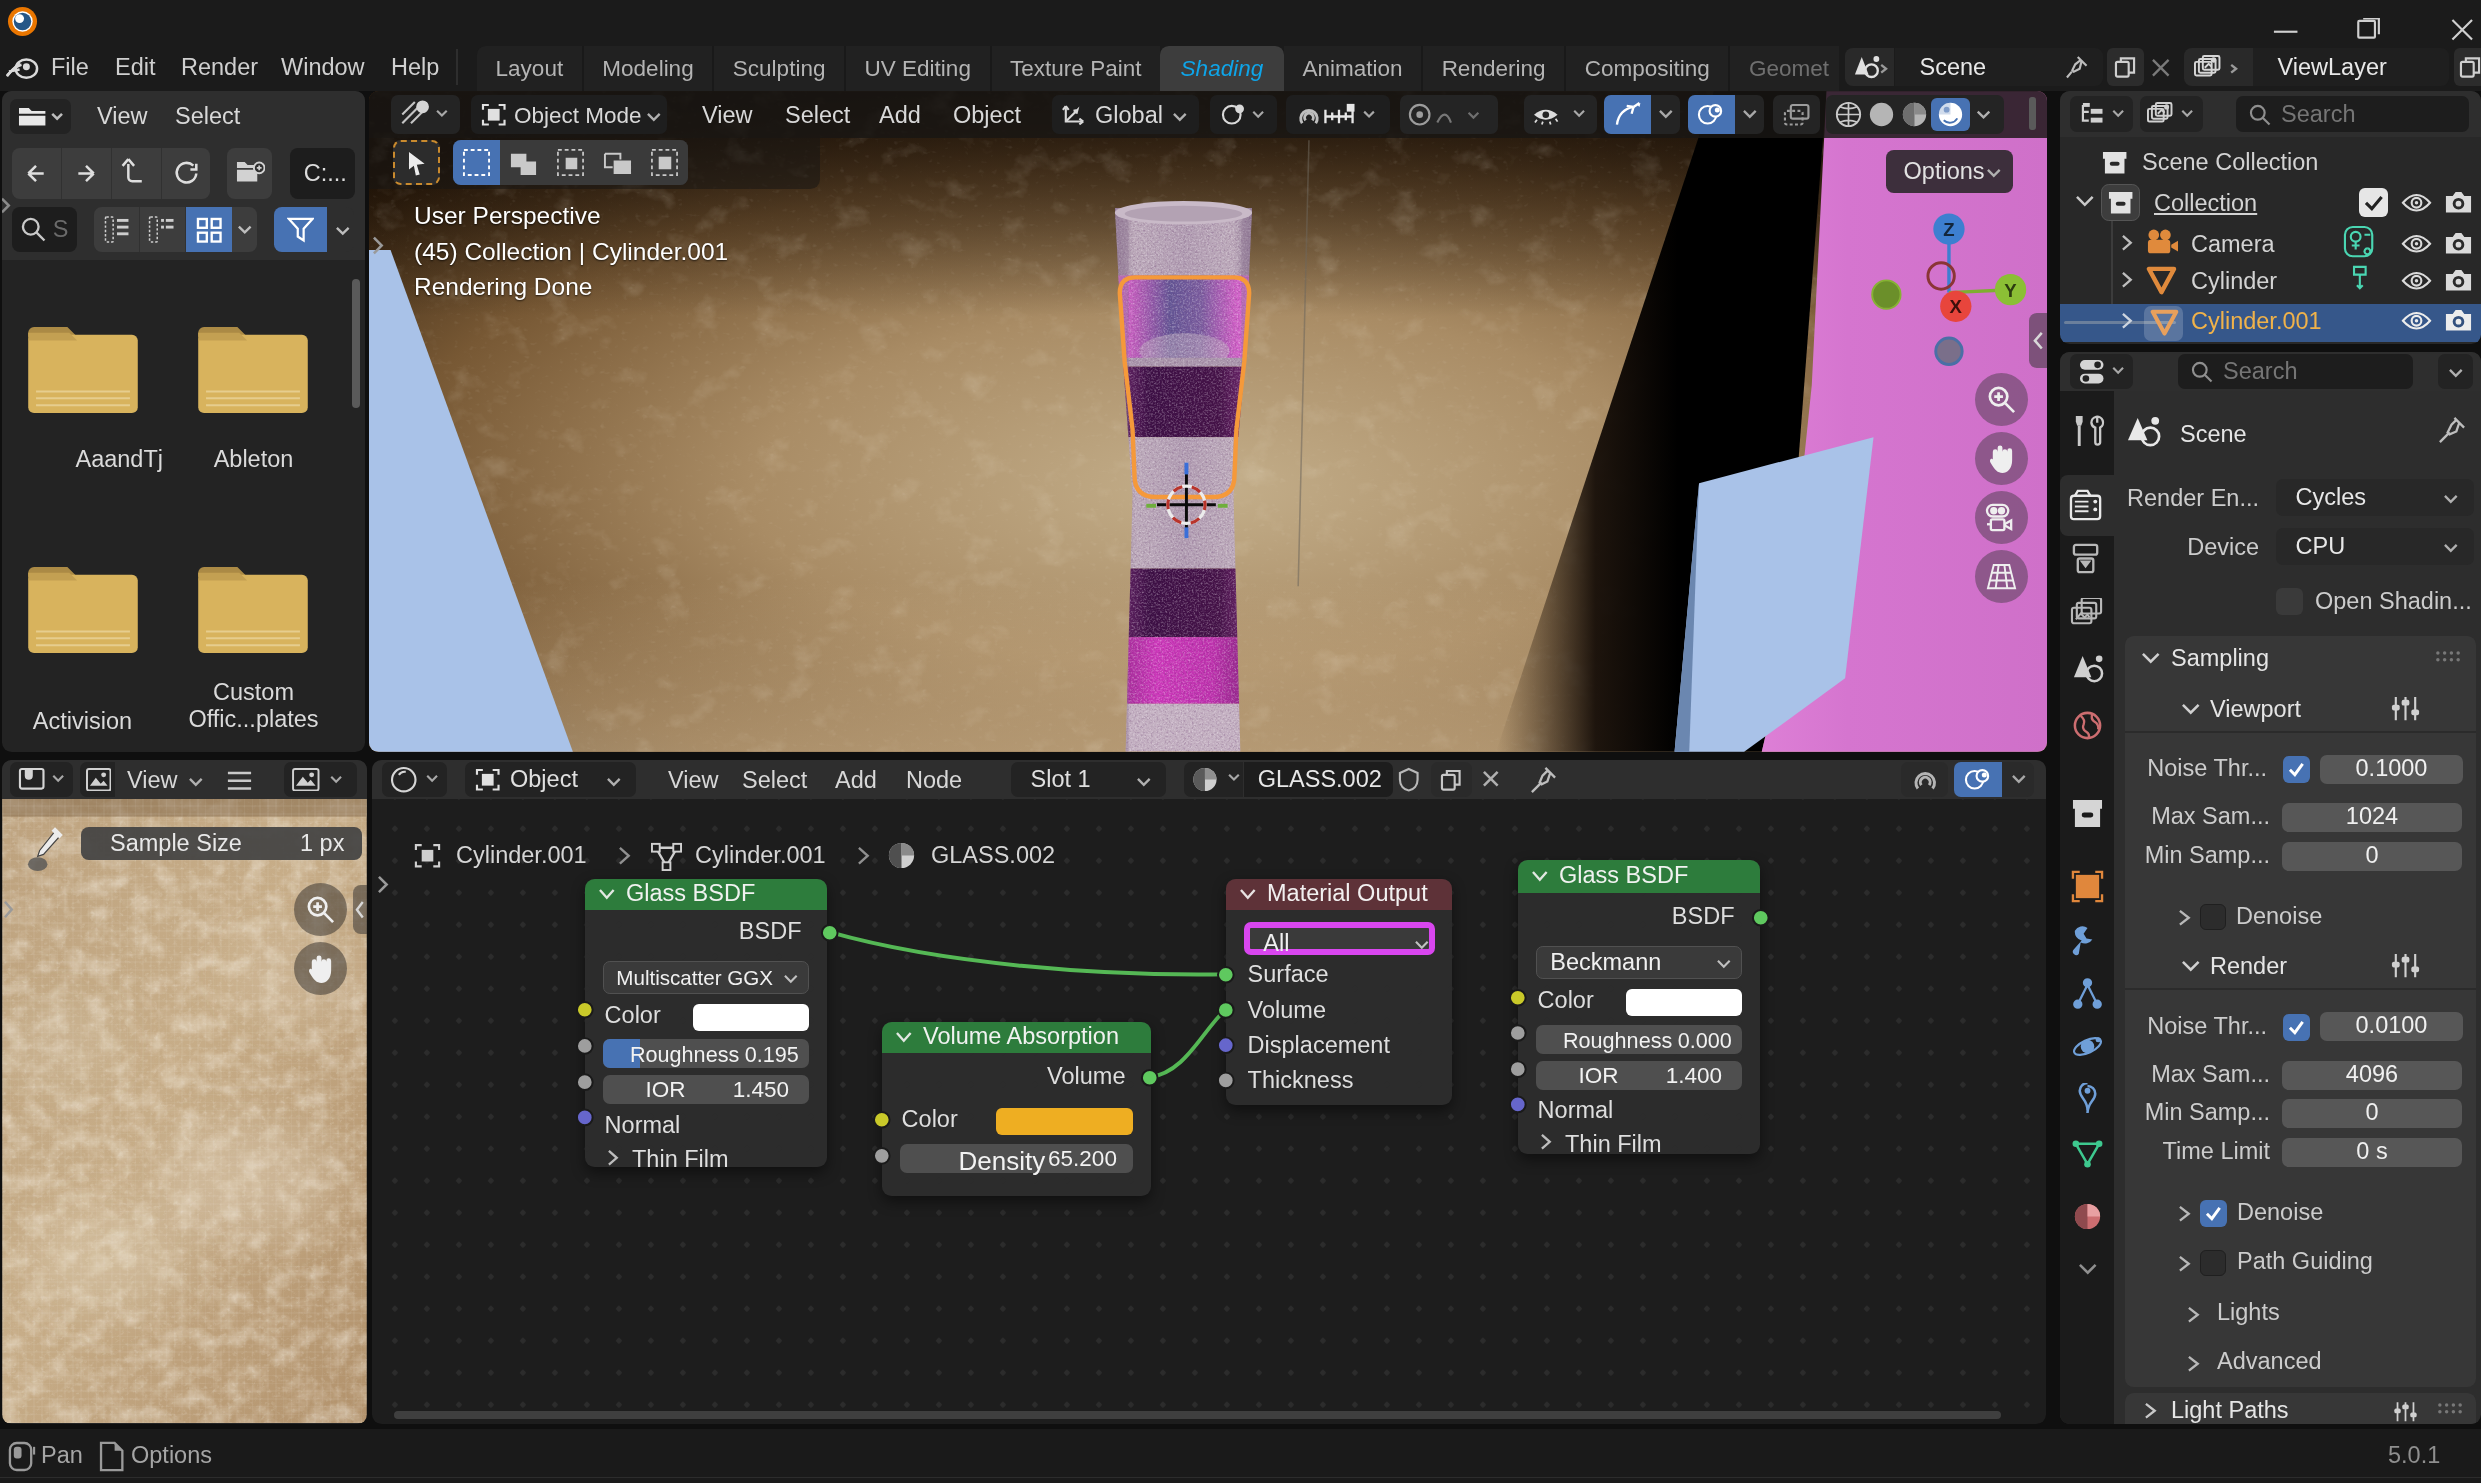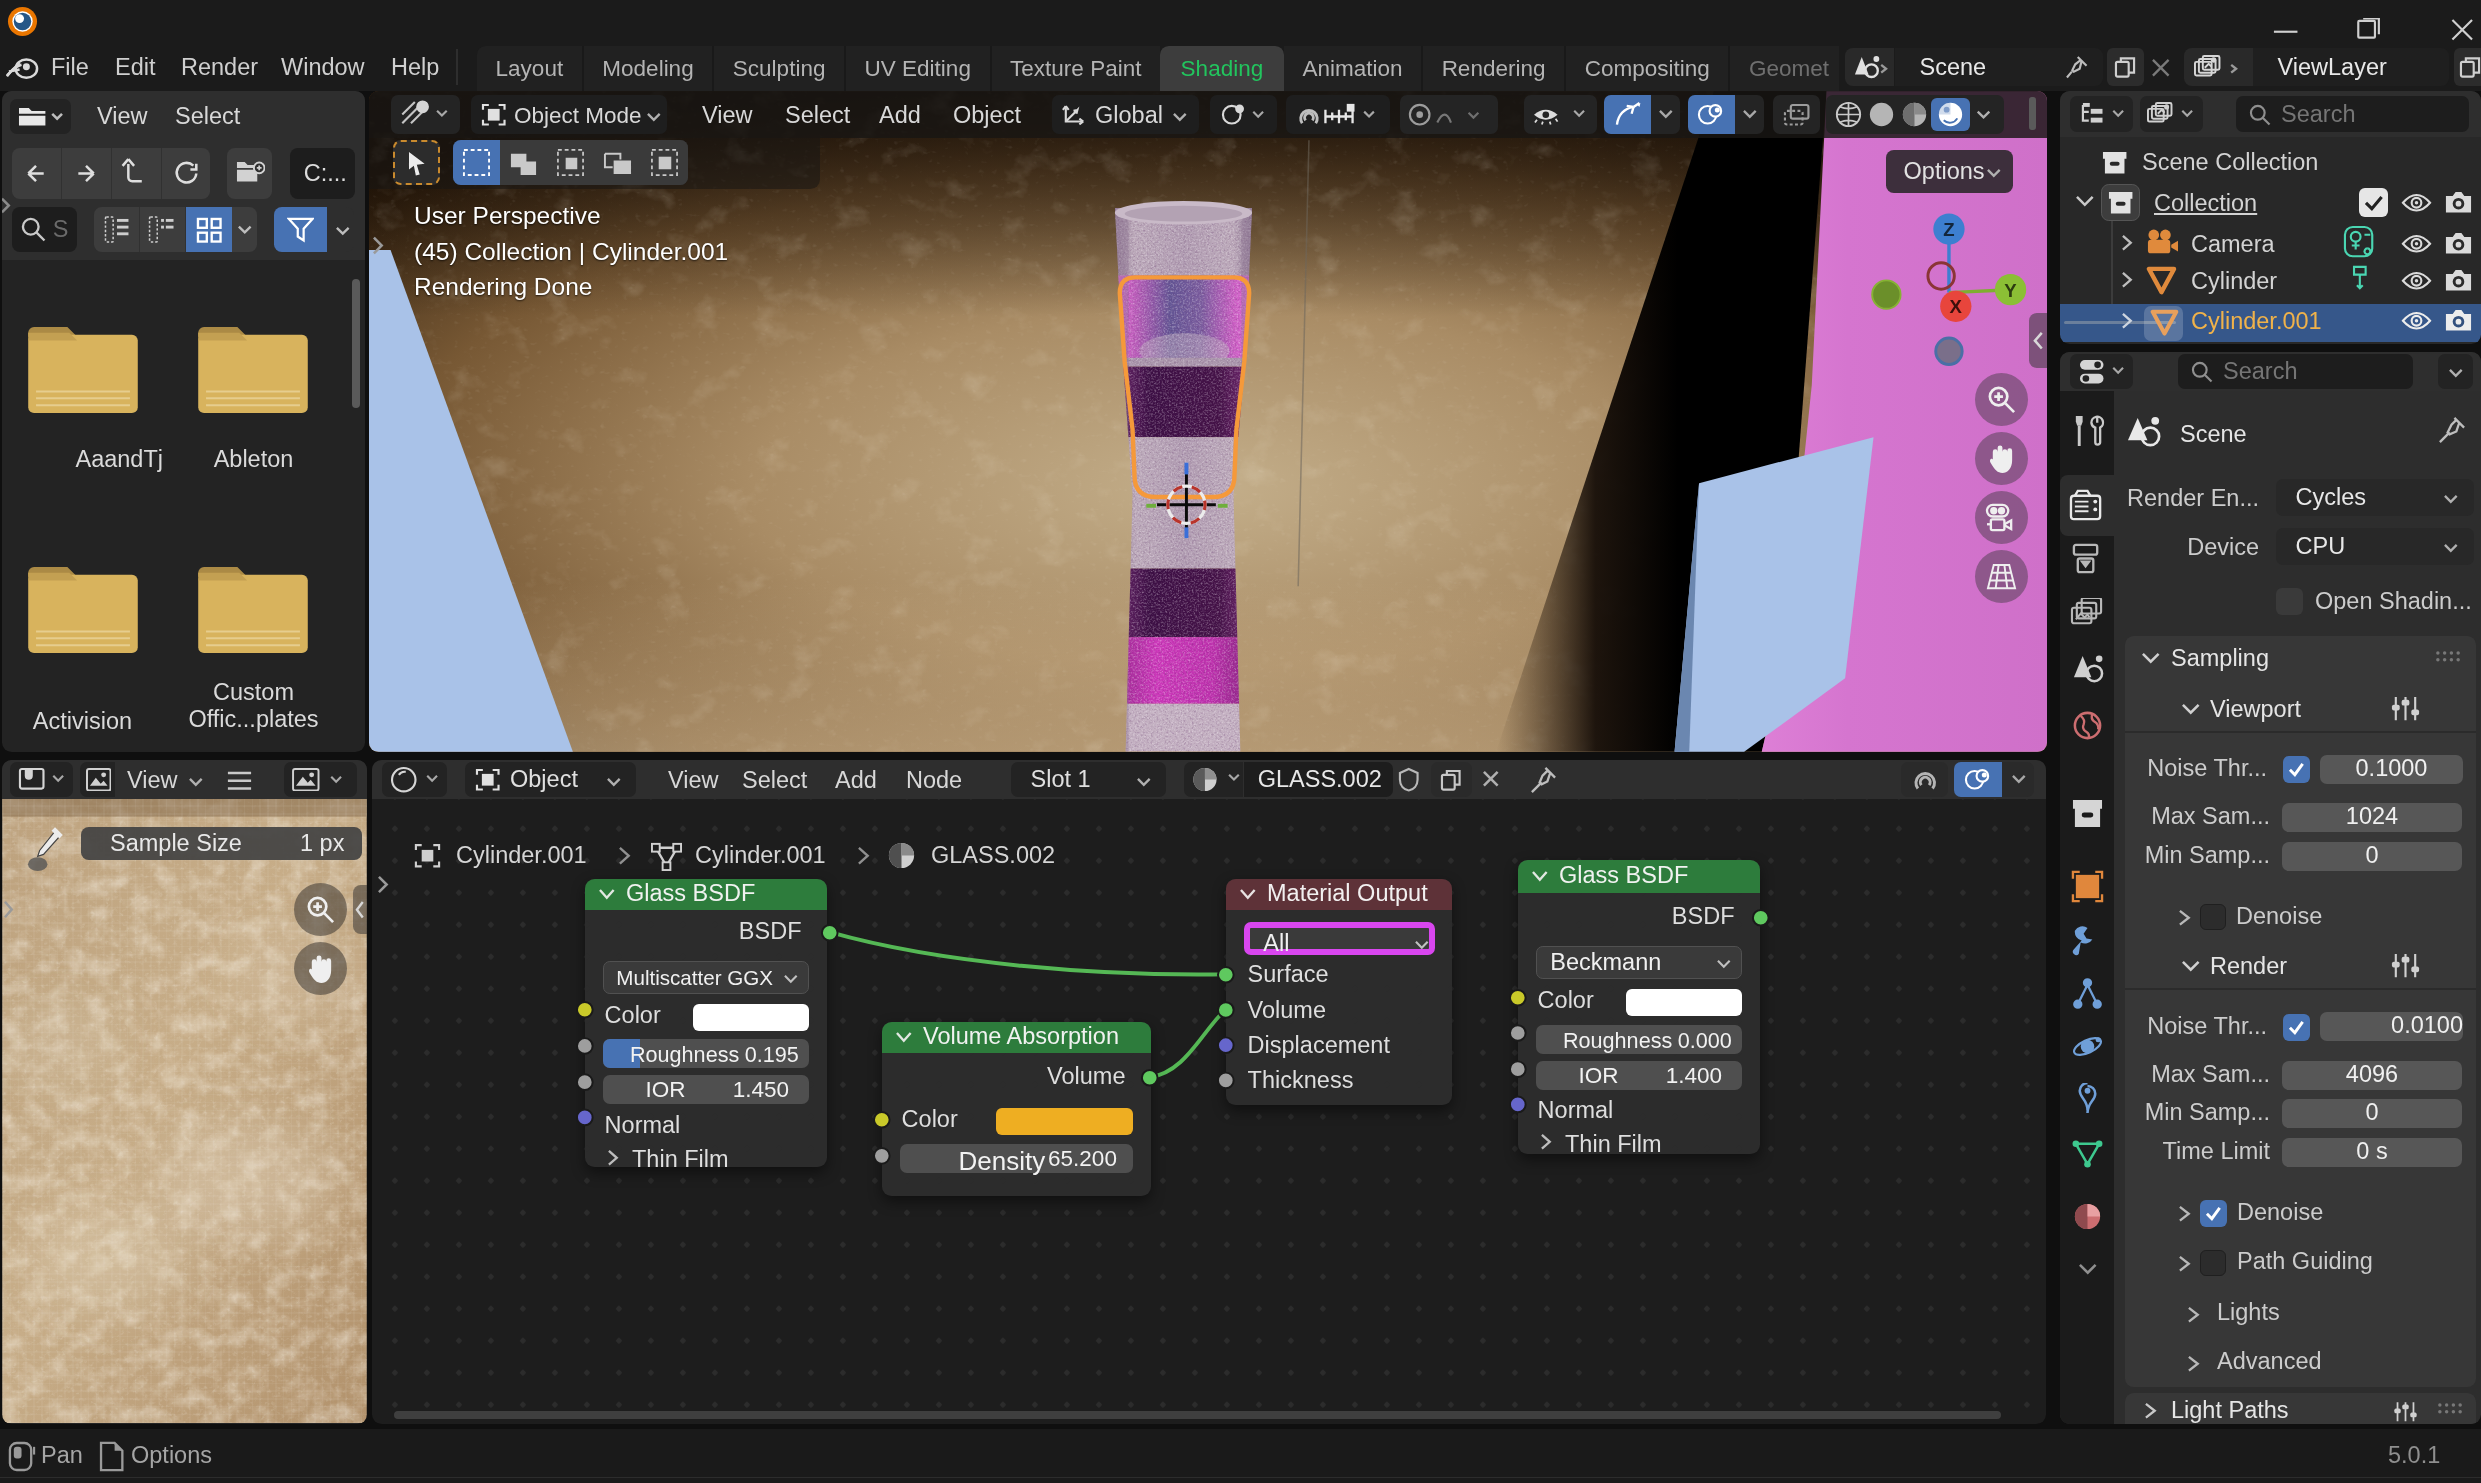--- a/index.html
+++ b/index.html
@@ -45,21 +45,21 @@
   <div class="txt" style="left:281px;top:10.8px;">Window</div>
   <div class="txt" style="left:391px;top:10.8px;">Help</div>
   <div class="abs" style="left:456px;top:5.9px;width:2px;height:36px;background:#2e2e2e;"></div>
 
   <div class="abs" id="tabs" style="left:477px;top:2.9px;height:45px;display:flex;color:#b4b4b4;font-size:22.5px;">
     <div style="padding:9.8px 18.6px;background:#212121;border-right:2px solid #191919;border-radius:8.8px 0 0 0;">Layout</div>
     <div style="padding:9.8px 18.6px;background:#212121;border-right:2px solid #191919;">Modeling</div>
     <div style="padding:9.8px 18.6px;background:#212121;border-right:2px solid #191919;">Sculpting</div>
     <div style="padding:9.8px 18.6px;background:#212121;border-right:2px solid #191919;">UV Editing</div>
     <div style="padding:9.8px 18.6px;background:#212121;">Texture Paint</div>
-    <div style="padding:9.8px 20.6px;background:#3d3d3d;border-radius:8.8px 8.8px 0 0;color:#22c55e;">Shading</div>
+    <div style="padding:9.8px 20.6px;background:#3d3d3d;border-radius:8.8px 8.8px 0 0;color:#0ea5e9;font-style:italic;">Shading</div>
     <div style="padding:9.8px 18.6px;background:#212121;border-right:2px solid #191919;">Animation</div>
     <div style="padding:9.8px 18.6px;background:#212121;border-right:2px solid #191919;">Rendering</div>
     <div style="padding:9.8px 18.6px;background:#212121;border-right:2px solid #191919;">Compositing</div>
     <div style="padding:9.8px 9.8px 9.8px 18.6px;background:#212121;color:#6f6f6f;">Geomet</div>
   </div>
 
   <div class="abs" style="left:1845px;top:4.9px;width:49px;height:38px;background:#292929;border-radius:7.8px 0 0 7.8px;">
     <svg class="abs" style="left:6.9px;top:6.9px;" width="37" height="25.5" viewBox="0 0 38 26">
       <path d="M10 2 L17 20 H3 z" fill="#e0e0e0"></path>
       <circle cx="20" cy="16" r="6.5" fill="none" stroke="#e0e0e0" stroke-width="2.4"></circle>
@@ -975,21 +975,21 @@
         <rect x="23" y="17" width="8" height="6" rx="2"></rect>
       </g>
     </svg>
   <div class="abs" style="left:65px;top:636px;width:351px;height:2px;background:#2b2b2b;"></div>
   <div class="txt" style="left:0px;top:661px;width:207px;text-align:right;">Noise Thr...</div>
   <div class="abs" style="left:223px;top:662px;width:26.5px;height:26.5px;background:#4772b3;border-radius:5.9px;">
       <svg class="abs" style="left:3.9px;top:4.9px;" width="18.6" height="16.7" viewBox="0 0 19 17">
         <path d="M3 9 l5 5 8 -11" fill="none" stroke="#fff" stroke-width="3"></path>
       </svg>
     </div>
-  <div class="abs" style="left:260px;top:660px;width:143px;height:29px;background:#575757;border-radius:6.9px;text-align:right;"><span style="color:#f0f0f0;">0.0100</span></div>
+  <div class="abs" style="left:260px;top:660px;width:143px;height:29px;background:#575757;border-radius:6.9px;text-align:center;"><span style="color:#f0f0f0;">0.0100</span></div>
   <div class="txt" style="left:0px;top:709px;width:210px;text-align:right;">Max Sam...</div>
   <div class="abs" style="left:222px;top:709px;width:180px;height:29px;background:#575757;border-radius:6.9px;text-align:center;"><span style="color:#f0f0f0;">4096</span></div>
   <div class="txt" style="left:0px;top:747px;width:210px;text-align:right;">Min Samp...</div>
   <div class="abs" style="left:222px;top:747px;width:180px;height:29px;background:#575757;border-radius:6.9px;text-align:center;"><span style="color:#f0f0f0;">0</span></div>
   <div class="txt" style="left:0px;top:786px;width:210px;text-align:right;">Time Limit</div>
   <div class="abs" style="left:222px;top:786px;width:180px;height:29px;background:#575757;border-radius:6.9px;text-align:center;"><span style="color:#f0f0f0;">0 s</span></div>
   <svg class="abs" style="left:115px;top:851px;" width="19.6" height="21.6" viewBox="0 0 20 22">
       <path d="M5 4 l9 7 -9 7" fill="none" stroke="#b8b8b8" stroke-width="2.4"></path>
     </svg>
   <div class="abs" style="left:140px;top:848px;width:26.5px;height:26.5px;background:#4772b3;border-radius:5.9px;">

